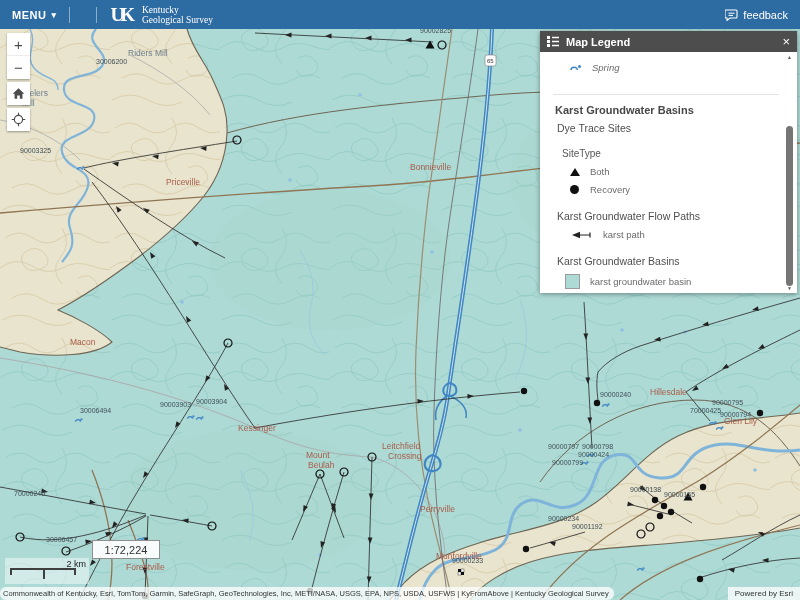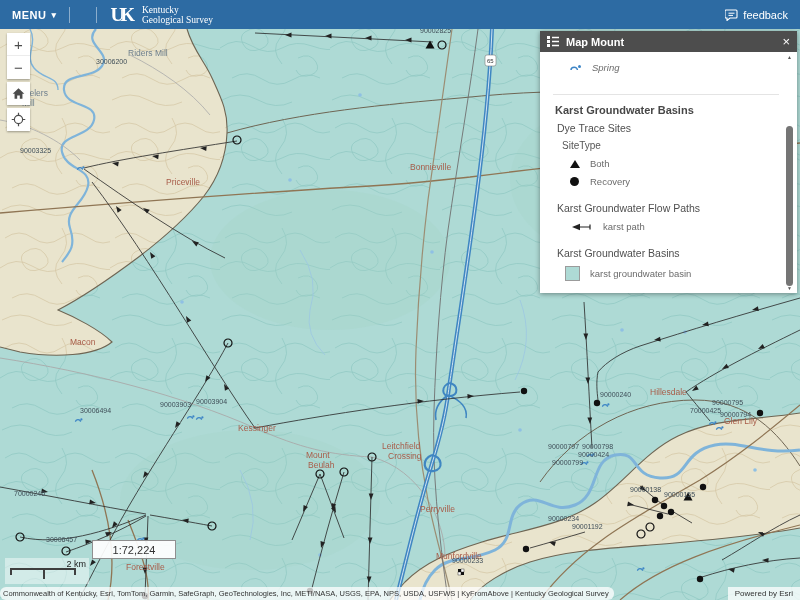--- a/index.html
+++ b/index.html
@@ -46,39 +46,39 @@
     display:flex; align-items:center; padding:0 7px; }
   .legend-title { font-size:11px; font-weight:bold; margin-left:7px; }
   .legend-close { margin-left:auto; font-size:13px; cursor:pointer; line-height:1; }
   .legend-body { position:relative; height:241px; padding:0 18px 0 15px; overflow:hidden; }
   .spring-row { display:flex; align-items:center; gap:9px; margin:10px 0 0 14px;font-style:italic; }
   .lg-item-label { font-size:9.5px; color:#6b6b6b; }
   .lg-divider { height:1px; background:#e4e4e4; margin:21px 0 9px -2px; }
   .lg-heading { font-size:11px; font-weight:bold; color:#474747; }
   .lg-layer-title { font-size:10.5px; color:#4f4f4f; margin:15px 0 0 2px; }
   .lg-layer-title.first { margin-top:6px; }
-  .lg-field { font-size:10px; color:#575757; margin:6px 0 0 7px; }
+  .lg-field { font-size:10px; color:#575757; margin:14px 0 0 7px; }
   .lg-item { display:flex; align-items:center; gap:10px; margin:7px 0 0 14px; }
   .sym { width:11px; display:flex; justify-content:center; }
   .sym-tri { width:0; height:0; border-left:5px solid transparent;
     border-right:5px solid transparent; border-bottom:8px solid #111; }
   .sym-circle { width:8px; height:8px; border:1.3px solid #222; border-radius:50%; }
   .sym-dot { width:9px; height:9px; background:#111; border-radius:50%; }
   .swatch-row { display:flex; align-items:center; gap:10px; margin:7px 0 0 10px; }
   .basin-swatch { width:15px; height:15px; background:var(--karst-fill,#aedad5);
     border:1px solid #9b9b9b; }
   .lg-scrollbar { position:absolute; right:3px; top:2px; bottom:2px; width:9px; }
   .scroll-arrow { position:absolute; left:0; width:9px; text-align:center; font-size:5px;
     color:#555; cursor:pointer; }
   .scroll-arrow.up { top:0; } .scroll-arrow.down { bottom:0; }
   .scroll-thumb { position:absolute; left:1px; width:7px; top:72px; height:160px;
     background:#757575; border-radius:4px; cursor:pointer; }
 
   
-  .scale-ratio { position:absolute; left:92px; top:540px; width:84px; height:19px;
+  .scale-ratio { position:absolute; left:92px; top:540px; width:68px; height:19px;
     background:rgba(255,255,255,.92); border:1px solid #8f8f8f; z-index:15;
     font-size:11px; color:#323232; display:flex; align-items:center; justify-content:center; }
   .scalebar { position:absolute; left:5px; top:558px; width:84px; height:26px;
     background:rgba(255,255,255,.45); z-index:15; }
   .sb-line { position:absolute; left:5px; top:10px; width:66px; height:7px;
     border-top:2px solid #3f3f3f; border-left:2px solid #3f3f3f; border-right:2px solid #3f3f3f; }
   .sb-tick { position:absolute; left:38px; top:10px; width:2px; height:11px; background:#3f3f3f; }
   .sb-label { position:absolute; right:3px; top:1px; font-size:9px; color:#222; }
   .attribution { position:absolute; left:0; bottom:0; height:13px;
     background:rgba(255,255,255,.75); z-index:15; font-size:7.5px; color:#333;
@@ -405,21 +405,21 @@
     <svg width="12" height="11" viewBox="0 0 12 11">
       <g fill="#fff">
           <rect x="0" y="0" width="3" height="3"></rect>
           <rect x="0" y="4" width="3" height="3"></rect>
           <rect x="0" y="8" width="3" height="3"></rect>
         </g>
       <g stroke="#fff" stroke-width="1.4">
           <path d="M5,1.5 H12 M5,5.5 H12 M5,9.5 H12"></path>
         </g>
     </svg>
-    <span class="legend-title">Map Mount</span>
+    <span class="legend-title">Map Legend</span>
     <span class="legend-close">×</span>
   </div>
   <div class="legend-body">
     <div class="spring-row">
       <svg width="14" height="10" viewBox="0 0 14 10">
         <path d="M2,7 a3.2,2.8 0 1 1 6.4,0" fill="none" stroke="#3d85c6" stroke-width="1.5"></path>
         <circle cx="10.5" cy="3.5" r="1.5" fill="#3d85c6"></circle>
       </svg>
       <span class="lg-item-label">Spring</span>
     </div>

